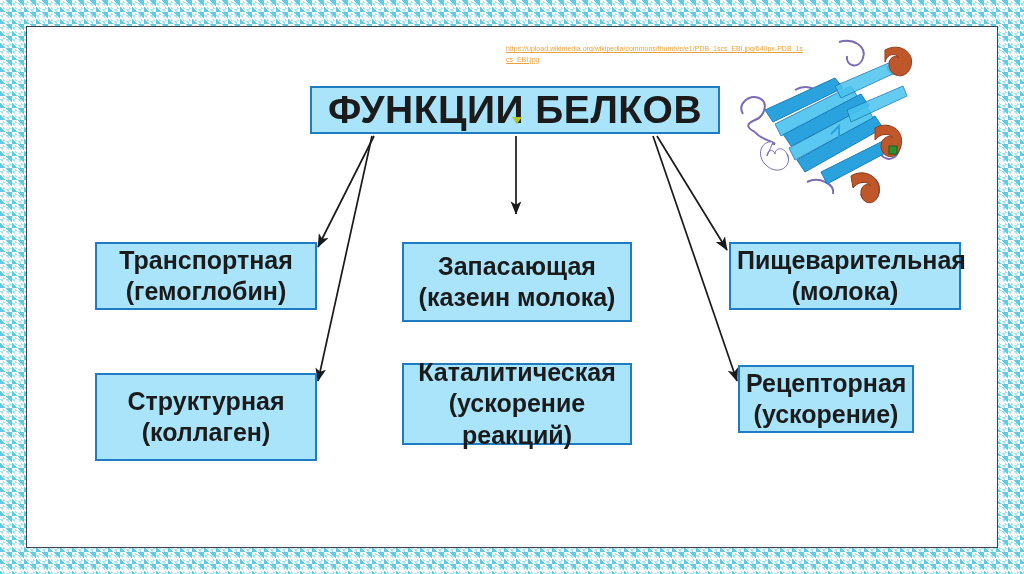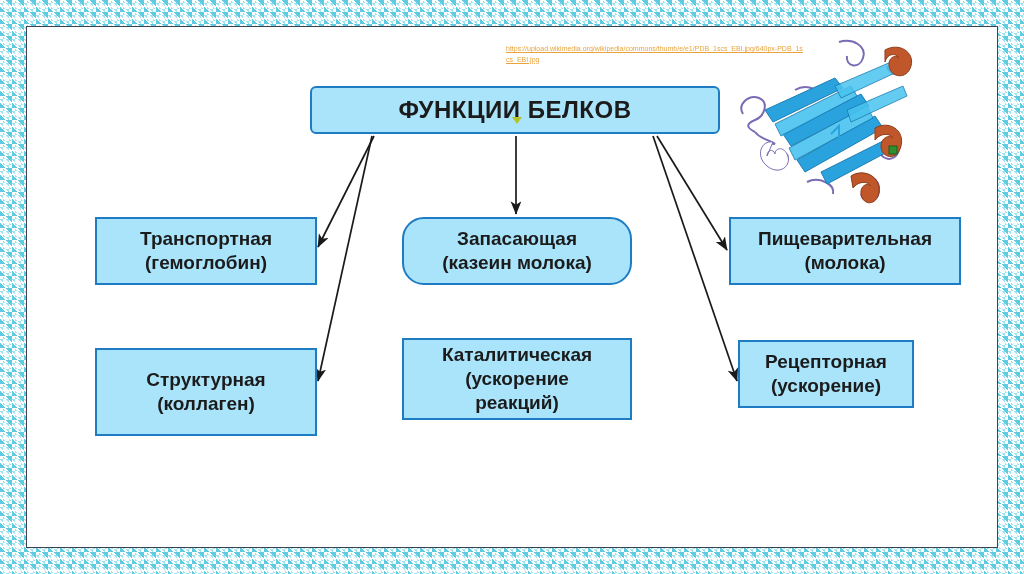--- a/index.html
+++ b/index.html
@@ -64,32 +64,31 @@
     display: block;
     width: 100%;
     padding: 0 6px;
     box-sizing: border-box;
   }
   .node .lines span { display: block; }
 
   #title-node {
     left: 310px; top: 86px;
     width: 410px; height: 48px;
-    font-size: 24px;
+    font-size: 39px;
     letter-spacing: 0.5px;
     border-width: 2px;
-    border-radius: 6px;
   }
   #title-node .lines span { white-space: nowrap; }
 
-  .leaf { font-size: 19px; }
+  .leaf { font-size: 25px; margin-top: 25px; }
 
   #node-transport { left: 95px;  top: 217px; width: 222px; height: 68px; }
   #node-structural{ left: 95px;  top: 348px; width: 222px; height: 88px; }
-  #node-storage   { left: 402px; top: 217px; width: 230px; height: 68px; border-radius: 22px; }
+  #node-storage   { left: 402px; top: 217px; width: 230px; height: 80px; }
   #node-catalytic { left: 402px; top: 338px; width: 230px; height: 82px; }
   #node-digestive { left: 729px; top: 217px; width: 232px; height: 68px; }
   #node-receptor  { left: 738px; top: 340px; width: 176px; height: 68px; }
 
   
   #source-url {
     position: absolute;
     left: 506px; top: 44px;
     width: 300px;
     font-size: 7px;

